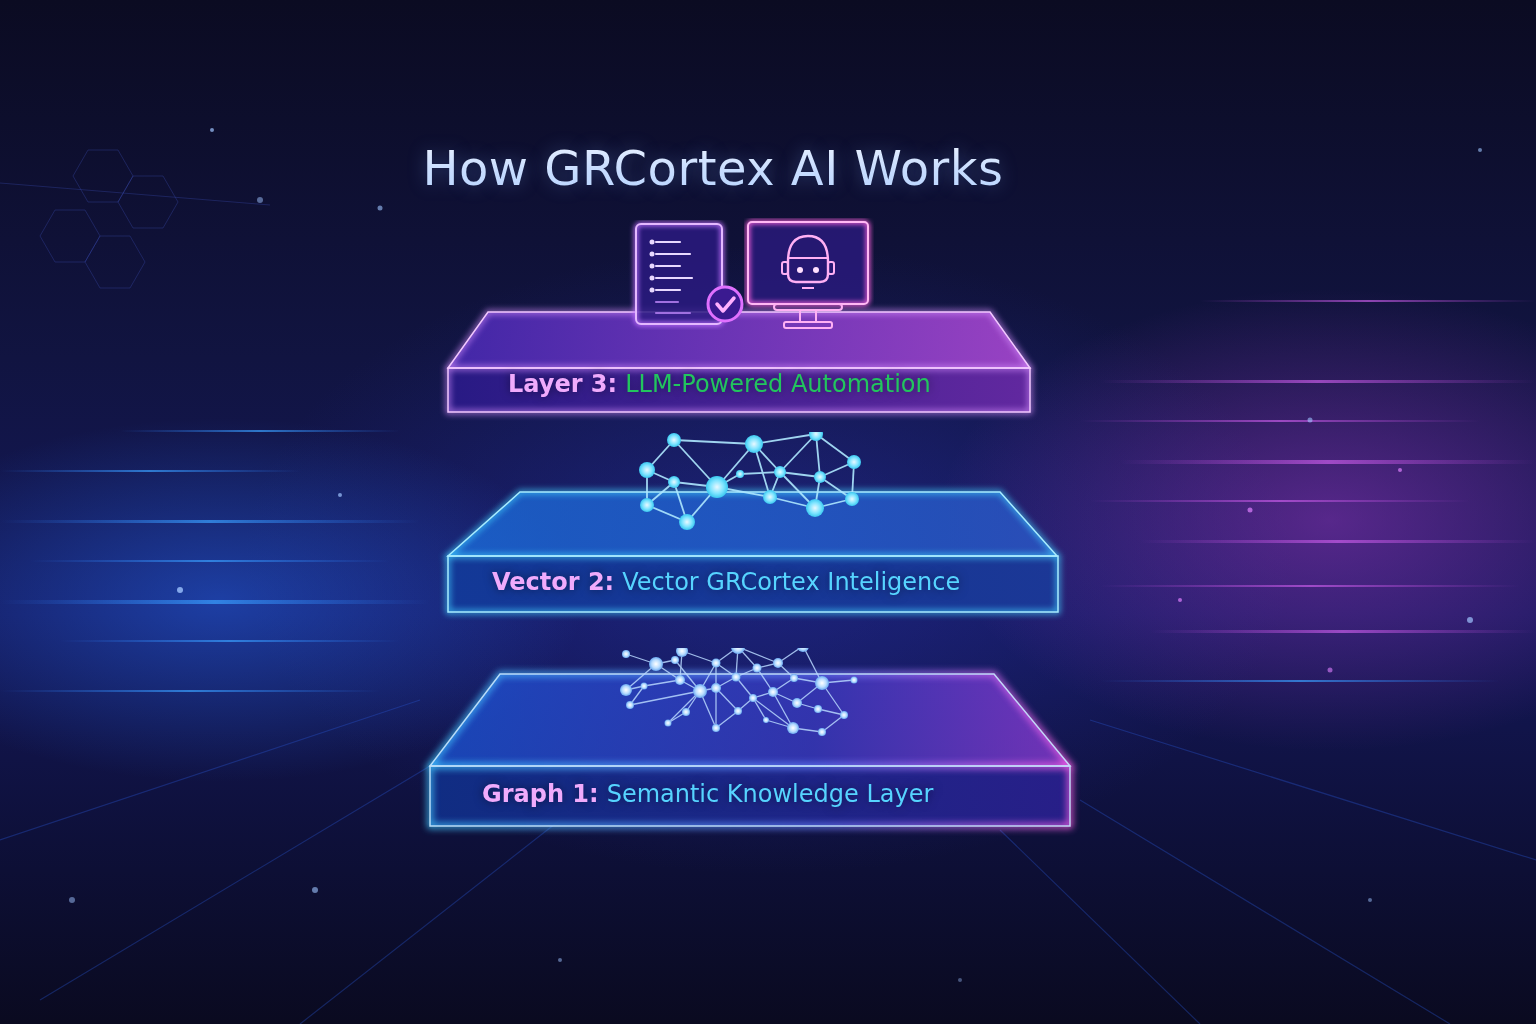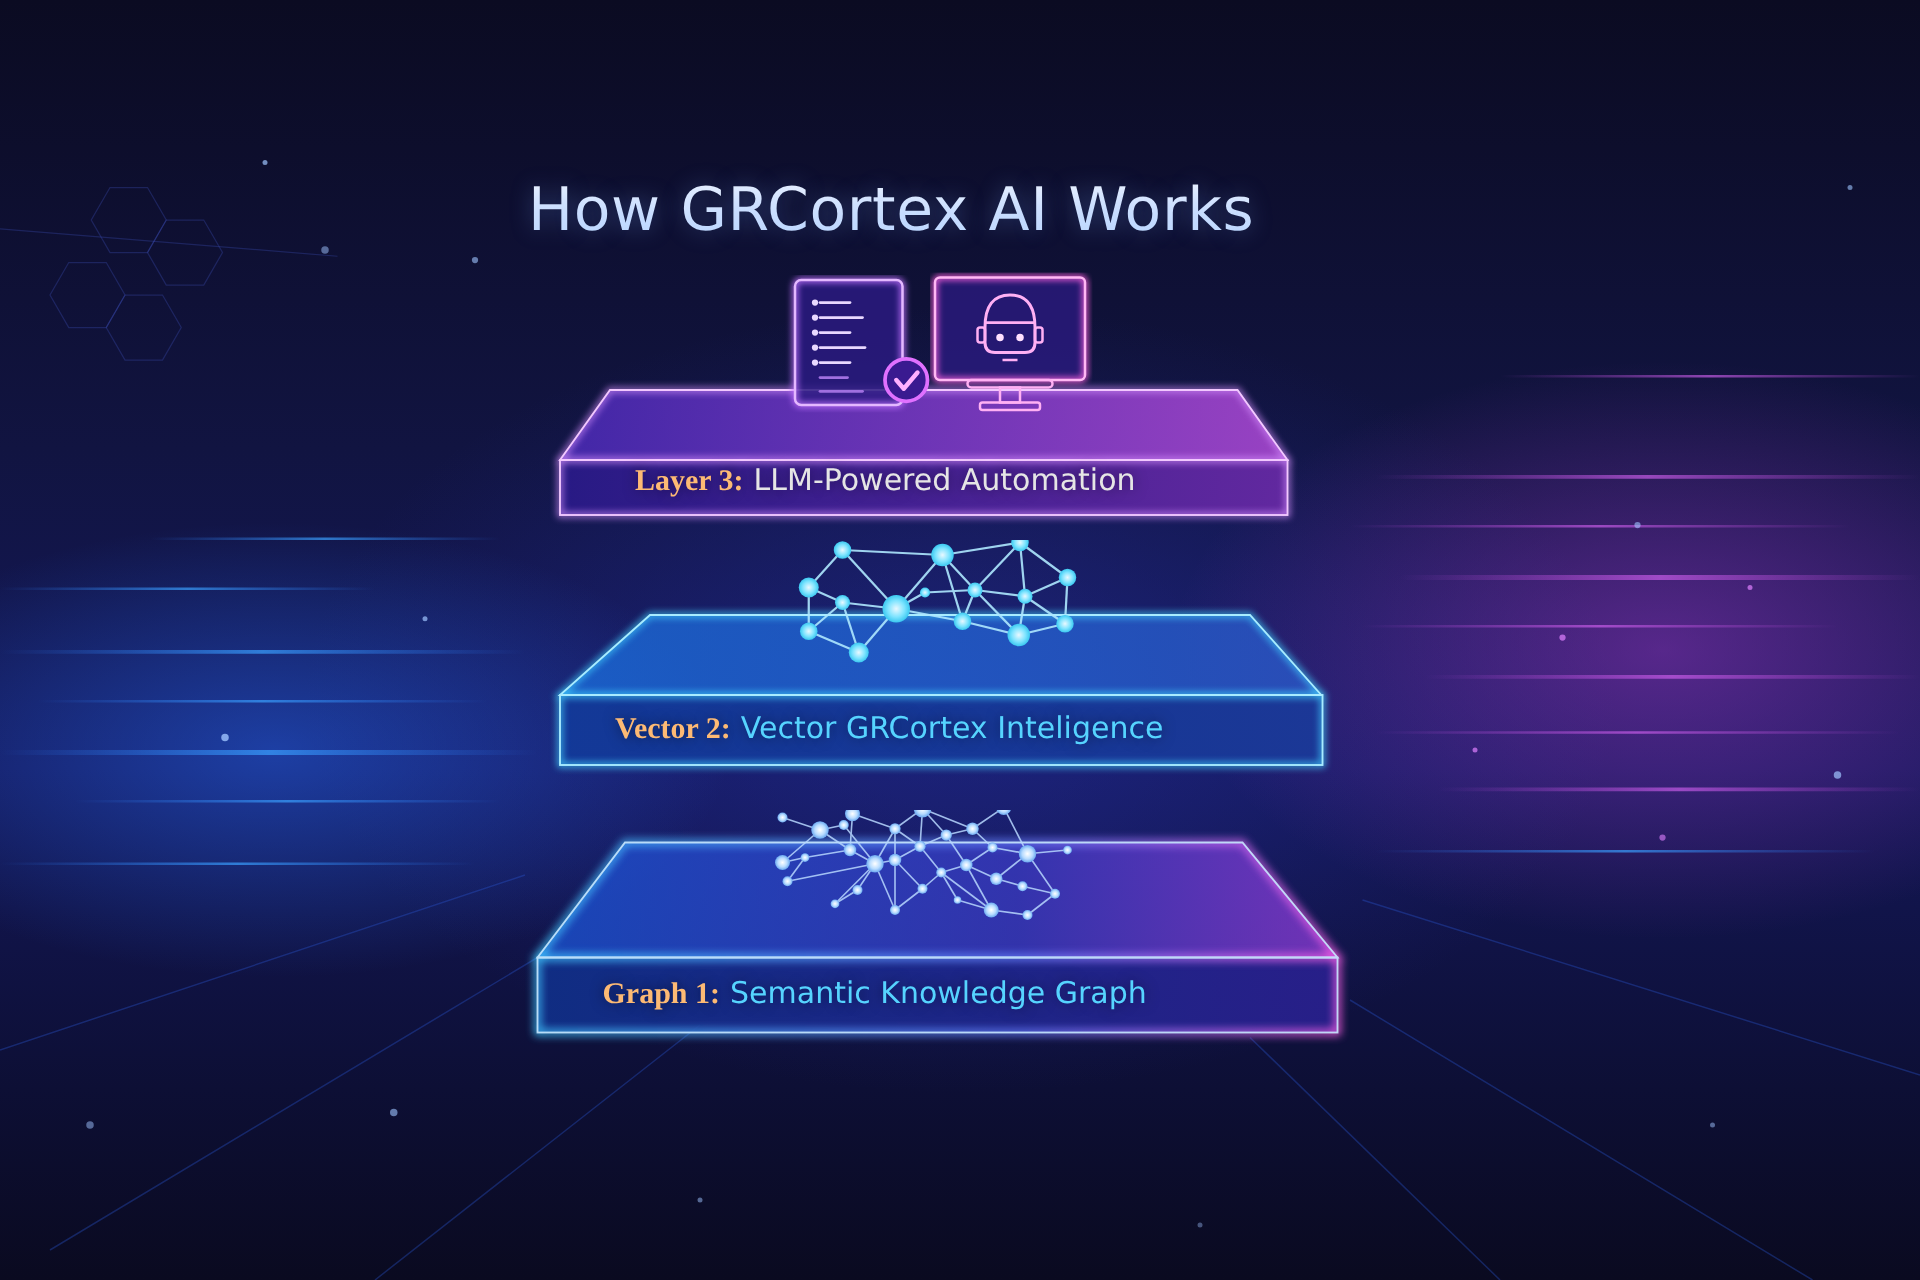--- a/index.html
+++ b/index.html
@@ -24,21 +24,21 @@
     background: linear-gradient(180deg, #f2f6ff 0%, #b9d6ff 100%);
     -webkit-background-clip: text; background-clip: text; -webkit-text-fill-color: transparent;
     text-shadow: 0 0 18px rgba(120,170,255,0.35);
   }
   .slab { position: absolute; }
   .slab svg { position: absolute; left: 0; top: 0; overflow: visible; }
   .label {
     position: absolute; font-size: 24px; white-space: nowrap;
     text-shadow: 0 0 10px rgba(0,0,0,0.5);
   }
-  .label .prefix { color: #fdba74; font-weight: bold; font-family: Liberation Serif, serif; }
+  .label .prefix { color: #f0abfc; font-weight: bold; }
   .label .name { margin-left: 8px; }
   .icon-box { position: absolute; }
 </style>
 </head>
 <body>
 
 <div class="bg"></div>
 
 <svg class="streaks" width="1536" height="1024">
   <defs>
@@ -139,21 +139,21 @@
       <polygon points="48,12 550,12 590,68 8,68"></polygon>
       <rect x="8" y="68" width="582" height="44"></rect>
     </g>
     <g stroke="#f2c8ff" stroke-width="1.5" fill="none">
       <polygon points="48,12 550,12 590,68 8,68"></polygon>
       <rect x="8" y="68" width="582" height="44"></rect>
     </g>
   </svg>
 </div>
 <div class="label" style="left:508px; top:370px;">
-  <span class="prefix">Layer 3:</span><span class="name" style="color:#e5e5e5;">LLM-Powered Automation</span>
+  <span class="prefix">Layer 3:</span><span class="name" style="color:#22c55e;">LLM-Powered Automation</span>
 </div>
 
 <div class="icon-box" style="left:628px; top:220px; width:120px; height:110px;">
   <svg width="120" height="110">
     <defs>
         <filter id="g3i">
           <feGaussianBlur stdDeviation="2.5"></feGaussianBlur>
         </filter>
       </defs>
     <rect x="8" y="4" width="86" height="100" rx="5" fill="#2a1a80" opacity="0.85"></rect>
@@ -326,21 +326,21 @@
       <polygon points="76,8 570,8 646,100 6,100"></polygon>
       <rect x="6" y="100" width="640" height="60"></rect>
     </g>
     <g stroke="#c8e8ff" stroke-width="1.5" fill="none" opacity="0.9">
       <polygon points="76,8 570,8 646,100 6,100"></polygon>
       <rect x="6" y="100" width="640" height="60"></rect>
     </g>
   </svg>
 </div>
 <div class="label" style="left:482px; top:780px;">
-  <span class="prefix">Graph 1:</span><span class="name" style="color:#56d4ff;">Semantic Knowledge Graph</span>
+  <span class="prefix">Graph 1:</span><span class="name" style="color:#56d4ff;">Semantic Knowledge Layer</span>
 </div>
 
 <div class="icon-box" style="left:618px; top:648px; width:250px; height:105px;">
   <svg width="250" height="105">
     <defs>
       <radialGradient id="node1">
         <stop offset="0" stop-color="#ffffff"></stop>
         <stop offset="0.6" stop-color="#b8dcff"></stop>
         <stop offset="1" stop-color="#6aa8f0"></stop>
       </radialGradient>

